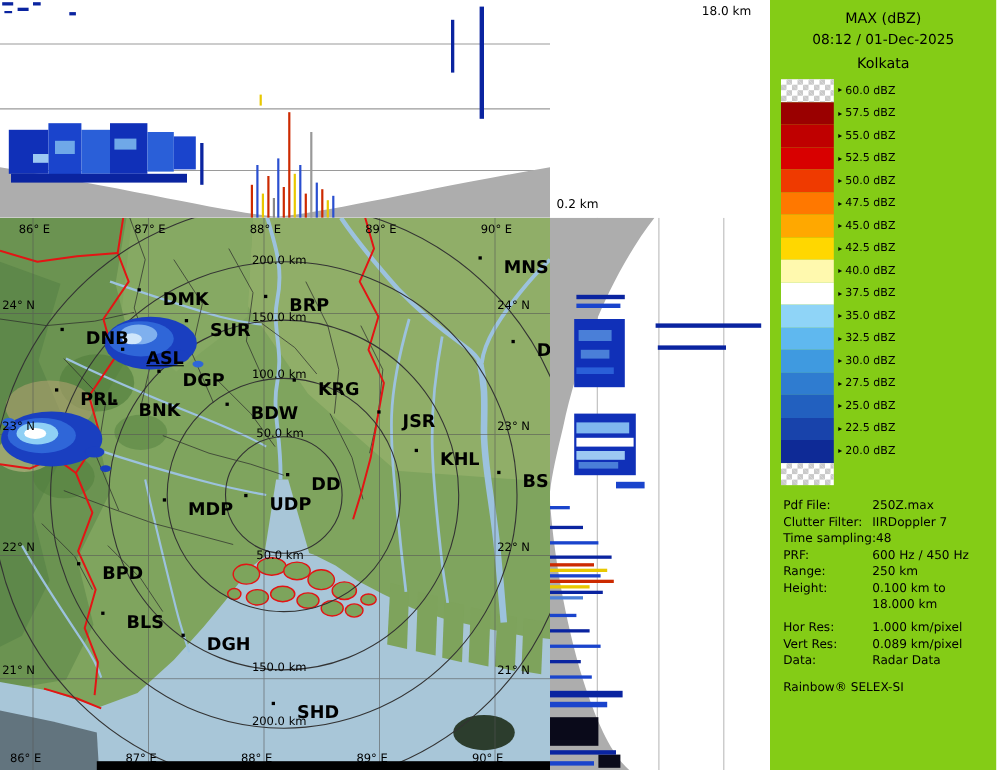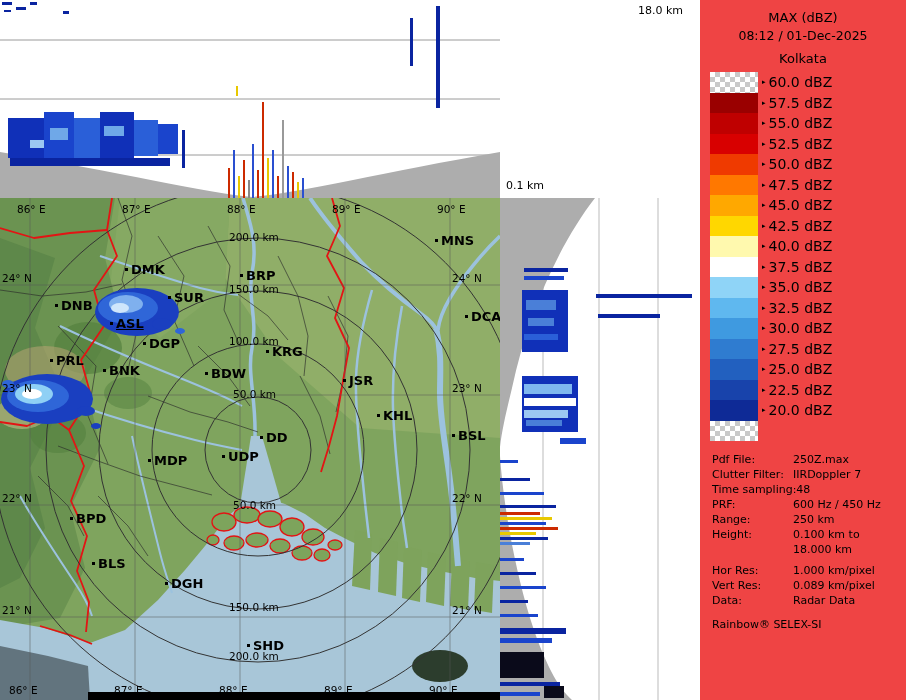--- a/index.html
+++ b/index.html
@@ -4,43 +4,43 @@
 <style>
   * { margin:0; padding:0; box-sizing:border-box; }
   html,body { background:#ffffff; }
   body { font-family:"DejaVu Sans","Liberation Sans",sans-serif; color:#000; }
   .screen { position:relative; width:906px; height:700px; background:#fff; overflow:hidden; }
   .panel { position:absolute; }
   .top-panel   { left:0; top:0; width:500px; height:198px; background:#fff; }
   .corner-panel{ left:500px; top:0; width:200px; height:198px; background:#fff; }
   .map-panel   { left:0; top:198px; width:500px; height:502px; overflow:hidden; }
   .side-panel  { left:500px; top:198px; width:200px; height:502px; background:#fff; }
-  .info-panel  { left:700px; top:0; width:206px; height:700px; background:#ef4444; }
+  .info-panel  { left:700px; top:0; width:206px; height:700px; background:#84cc16; }
   svg.layer { position:absolute; left:0; top:0; display:block; }
   .axis-label { position:absolute; font-size:11px; color:#000; white-space:nowrap; }
   .map-label-layer { position:absolute; left:0; top:0; width:500px; height:502px; pointer-events:none; }
   .map-label { position:absolute; font-size:10.5px; line-height:12px; color:#000; white-space:nowrap; }
-  .city { position:absolute; display:flex; align-items:center; gap:3px; font-size:13px; font-weight:bold; color:#000; white-space:nowrap; }
+  .city { position:absolute; display:flex; align-items:flex-start; gap:20px; font-size:16px; font-weight:bold; color:#000; white-space:nowrap; }
   .city .dot { width:3px; height:3px; background:#000; display:inline-block; flex:none; }
   .info-title { text-align:center; font-size:13px; margin-top:10px; }
   .info-ts { text-align:center; font-size:12.5px; margin-top:3px; }
   .info-station { text-align:center; font-size:13px; margin-top:8px; }
   .legend { position:absolute; left:10px; top:72px; }
   .legend-row { display:flex; align-items:center; height:20.5px; }
   .legend-swatch { width:48px; height:20.5px; flex:none; }
   .checker {
     background-color:#fff;
     background-image:
       linear-gradient(45deg,#c9c9c9 25%,transparent 25%,transparent 75%,#c9c9c9 75%),
       linear-gradient(45deg,#c9c9c9 25%,transparent 25%,transparent 75%,#c9c9c9 75%);
     background-size:10px 10px;
     background-position:0 0,5px 5px;
   }
   .legend-arrow { font-size:7px; margin:0 3px 0 4px; }
-  .legend-label { font-size:14px; }
+  .legend-label { font-size:10px; }
   .meta { position:absolute; left:12px; top:452px; width:192px; font-size:11px; line-height:15px; }
   .meta-row { display:flex; }
   .meta-row.gap { margin-top:6px; }
   .meta-key { width:81px; flex:none; white-space:nowrap; }
   .meta-val { flex:1; white-space:nowrap; }
   .brand { position:absolute; left:12px; top:618px; font-size:11px; }
 </style>
 </head>
 <body>
 
@@ -88,21 +88,21 @@
         <rect x="282" y="120" width="2" height="78" fill="#999999"></rect>
         <rect x="287" y="166" width="2" height="32" fill="#2a4fd0"></rect>
         <rect x="292" y="172" width="2" height="26" fill="#cc2a00"></rect>
         <rect x="297" y="182" width="2" height="16" fill="#e8c800"></rect>
         <rect x="302" y="178" width="2" height="20" fill="#2a4fd0"></rect>
       </svg>
   </div>
 
   <div class="panel corner-panel">
     <div class="axis-label" style="left:138px; top:4px;">18.0 km</div>
-    <div class="axis-label" style="left:6px; top:179px;">0.1 km</div>
+    <div class="axis-label" style="left:6px; top:179px;">0.2 km</div>
   </div>
 
   <div class="panel map-panel">
     <svg id="map-base" class="layer" width="500" height="502" viewBox="0 0 500 502">
       <rect width="500" height="502" fill="#7fa45e"></rect>
       <path d="M230,0 L500,0 L500,240 L360,230 L280,160 L225,80 Z" fill="#90ae68"></path>
       <path d="M120,0 L230,0 L225,90 L160,140 L110,90 Z" fill="#86a963"></path>
       <path d="M0,0 L115,0 L105,60 L120,120 L85,180 L100,250 L70,310 L85,370 L60,420 L0,430 Z" fill="#6b9351"></path>
       <path d="M0,40 L55,60 L35,130 L65,200 L30,270 L45,330 L20,380 L0,390 Z" fill="#5e884a"></path>
       <ellipse cx="88" cy="150" rx="34" ry="26" fill="#54803f" opacity="0.7"></ellipse>

